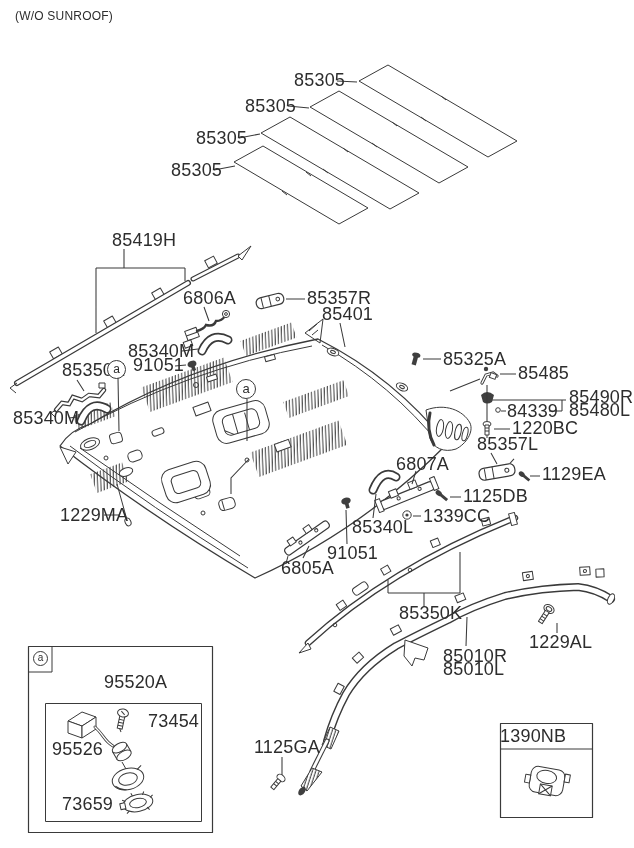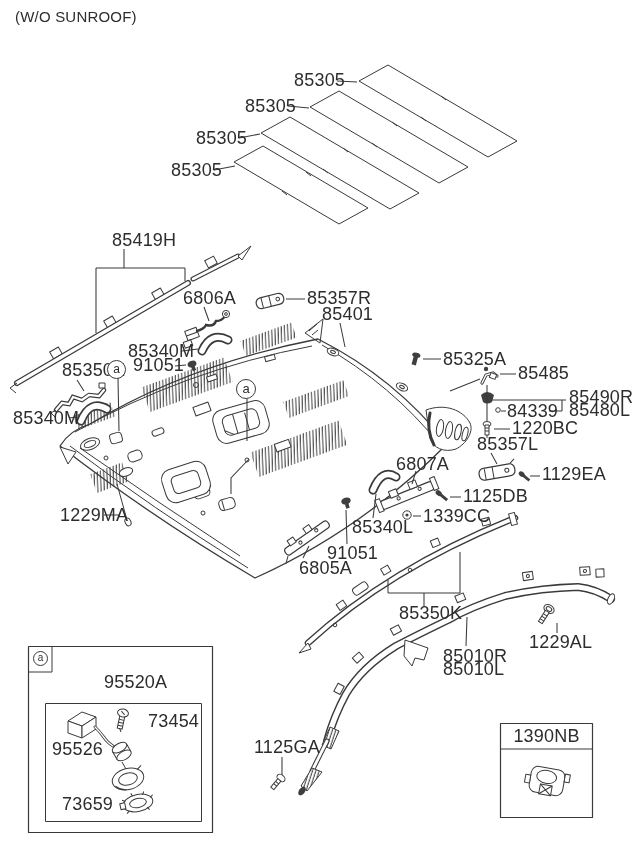--- a/index.html
+++ b/index.html
@@ -1,21 +1,21 @@
 <!DOCTYPE html>
 <html><head>
 <meta charset="utf-8">
 <style>
   html,body{margin:0;padding:0;background:#fff;}
   .canvas{position:relative;width:634px;height:848px;background:#fff;overflow:hidden;
           font-family:"Liberation Sans",sans-serif;}
   .art{position:absolute;left:0;top:0;}
   .lbl{position:absolute;font-size:18px;line-height:15px;color:#2d2d2d;white-space:nowrap;letter-spacing:.2px;}
-  .note{font-size:15px;}
-  .ctr{text-align:center;}
+  .note{font-size:12px;}
+  .ctr{}
   .co{position:absolute;border:1.4px solid #3a3a3a;border-radius:50%;background:#fff;
       color:#2d2d2d;text-align:center;box-sizing:border-box;}
   .co.big{width:19px;height:19px;font-size:12px;line-height:16px;}
   .co.mid{width:20px;height:20px;font-size:13px;line-height:17px;}
   .co.sm{width:15px;height:15px;font-size:10px;line-height:12px;}
   svg .ln{fill:none;stroke:#3a3a3a;stroke-width:1.3;stroke-linejoin:round;stroke-linecap:round;}
   svg .tn{fill:none;stroke:#3a3a3a;stroke-width:1;stroke-linejoin:round;}
   svg .ld{fill:none;stroke:#3a3a3a;stroke-width:1.05;}
   svg .tube{stroke:#3a3a3a;fill:none;stroke-linecap:round;}
   svg .core{stroke:#ffffff;fill:none;stroke-linecap:round;}
@@ -467,21 +467,21 @@
   <div class="lbl" style="left:569px;top:403px">85480L</div>
   <div class="lbl" style="left:512px;top:421px">1220BC</div>
   <div class="lbl" style="left:477px;top:437px">85357L</div>
   <div class="lbl" style="left:542px;top:467px">1129EA</div>
 
   <div class="lbl" style="left:396px;top:457px">6807A</div>
   <div class="lbl" style="left:463px;top:489px">1125DB</div>
   <div class="lbl" style="left:423px;top:509px">1339CC</div>
   <div class="lbl" style="left:352px;top:520px">85340L</div>
   <div class="lbl" style="left:327px;top:546px">91051</div>
-  <div class="lbl" style="left:299px;top:561px">6805A</div>
+  <div class="lbl" style="left:281px;top:561px">6805A</div>
 
   <div class="lbl" style="left:399px;top:606px">85350K</div>
   <div class="lbl" style="left:443px;top:649px">85010R</div>
   <div class="lbl" style="left:443px;top:662px">85010L</div>
   <div class="lbl" style="left:529px;top:635px">1229AL</div>
   <div class="lbl" style="left:254px;top:740px">1125GA</div>
 
   <div class="co big" style="left:107px;top:360px">a</div>
   <div class="co mid" style="left:236px;top:379px">a</div>
   <div class="co sm" style="left:33px;top:651px">a</div>

